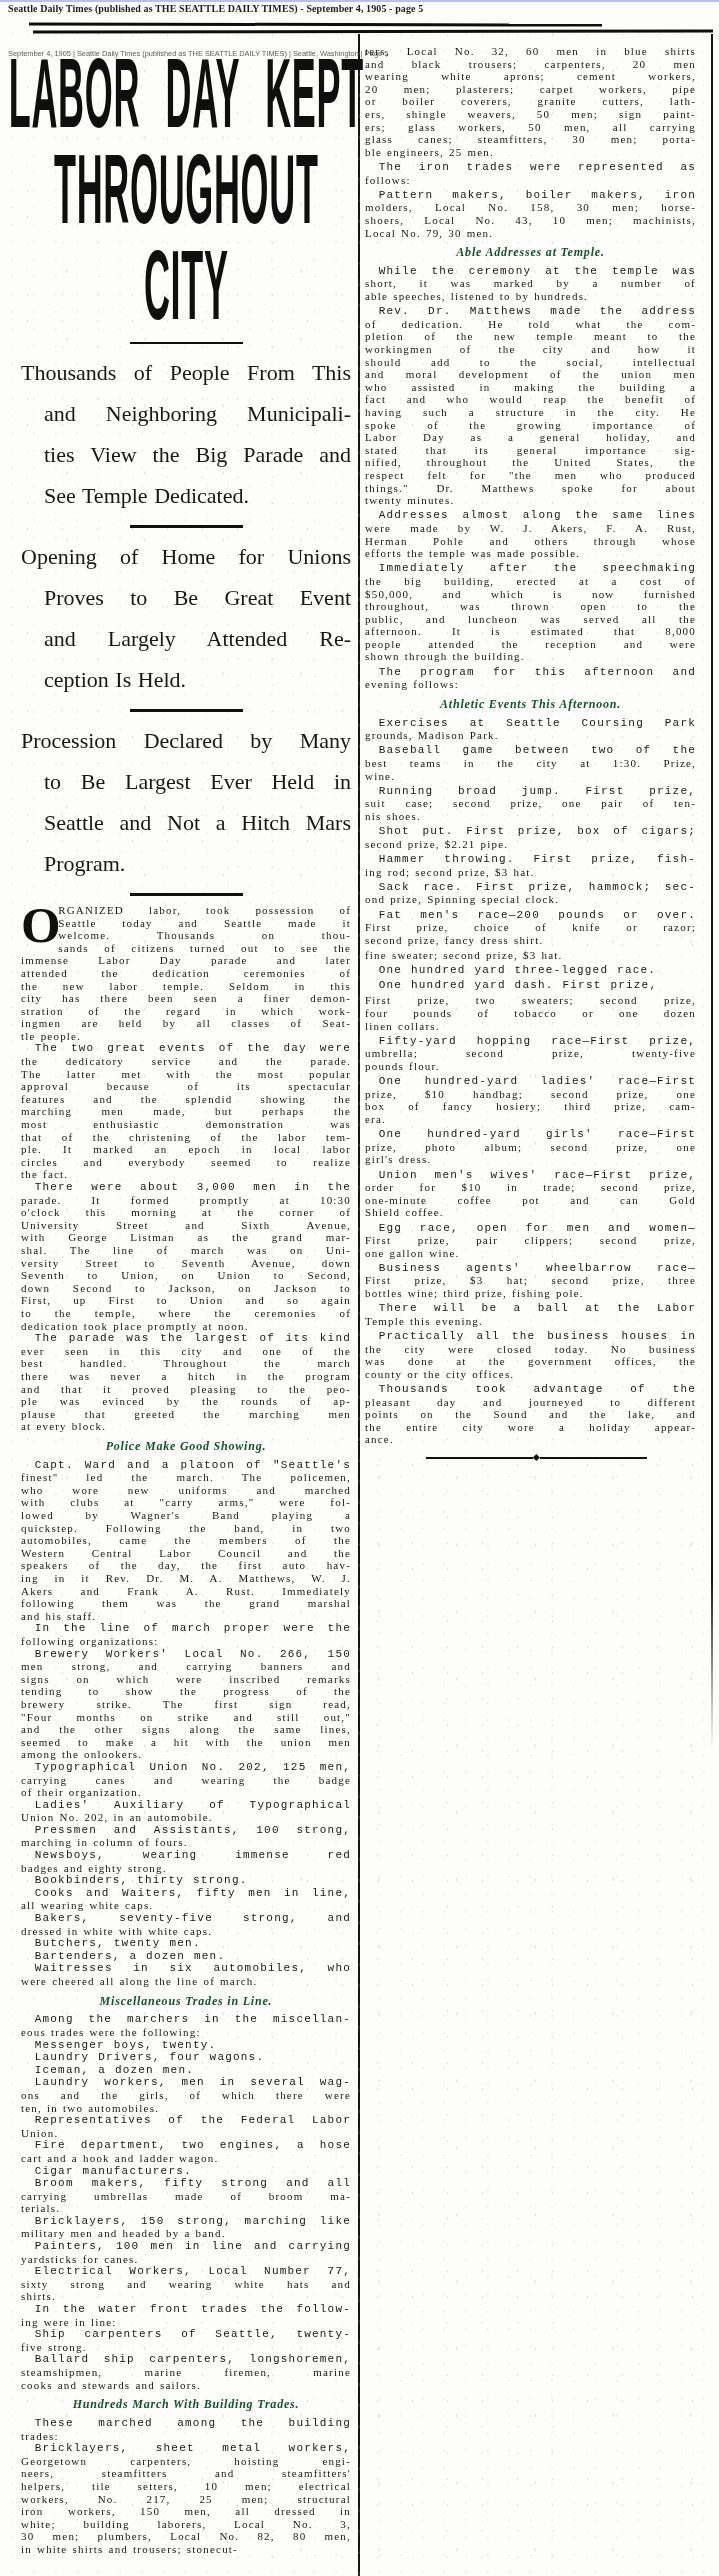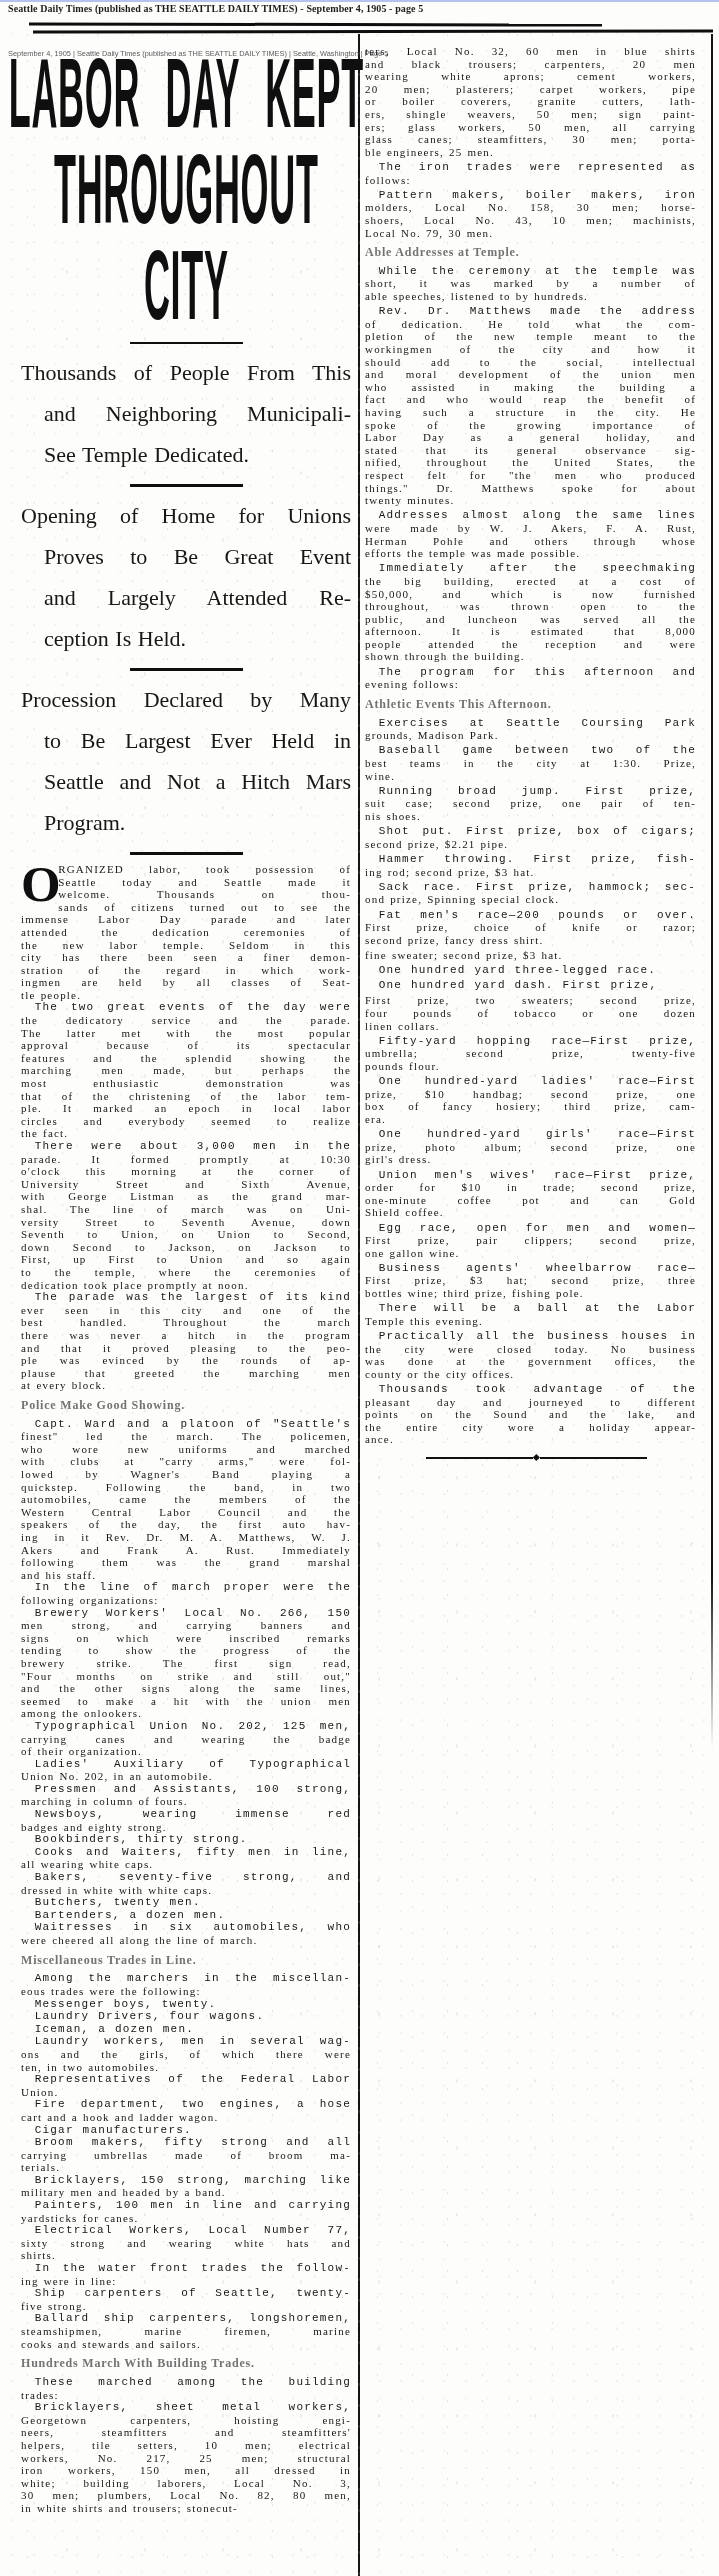--- a/index.html
+++ b/index.html
@@ -51,22 +51,22 @@
   .deck .bline.last{text-align-last:left;}
 
   
   .para{margin:0;}
   .col-right .para{margin-bottom:2.6px;}
   .bline{font-size:11px;line-height:12.6px;letter-spacing:1.2px;word-spacing:1.1px;
          text-align:justify;text-align-last:justify;color:#171717;}
   .bline.first{text-indent:13.7px;font-family:Liberation Mono, monospace;}
   .bline.last{text-align-last:left;}
 
-  .subhead{font-size:12px;line-height:15.3px;font-weight:bold;text-align:left;
-           margin:6.3px 0 4.2px;color:#737373;letter-spacing:0.8px;}
+  .subhead{font-size:12px;line-height:15.3px;font-weight:bold;text-align:center;
+           margin:6.3px 0 4.2px;color:#14532d;letter-spacing:0.8px;font-style:italic;}
 
   .dropcap{float:left;width:33px;height:39px;margin:1.1px 4.2px 0 0;text-align:center;
            font-size:51px;line-height:40px;font-weight:bold;color:#0f0f0f;}
 
   .end-rule{display:flex;align-items:center;width:221px;margin:9.5px 0 0 61px;}
   .end-rule .l{flex:1;height:1.6px;background:#111;}
   .end-rule .d{width:4.7px;height:4.7px;background:#111;transform:rotate(45deg);margin:0 1.1px;flex:0 0 auto;}
 </style>
 </head>
 <body>
@@ -91,20 +91,21 @@
           <span>THROUGHOUT</span>
         </div>
         <div class="headline-line">
           <span>CITY</span>
         </div>
       </div>
       <div class="rule"></div>
       <div class="deck">
         <div class="bline">Thousands of People From This</div>
         <div class="bline cont">and Neighboring Municipali-</div>
+        <div class="bline cont">ties View the Big Parade and</div>
         <div class="bline cont last">See Temple Dedicated.</div>
       </div>
       <div class="rule"></div>
       <div class="deck">
         <div class="bline">Opening of Home for Unions</div>
         <div class="bline cont">Proves to Be Great Event</div>
         <div class="bline cont">and Largely Attended Re-</div>
         <div class="bline cont last">ception Is Held.</div>
       </div>
       <div class="rule"></div>
@@ -346,21 +347,21 @@
         <div class="bline">of dedication.  He told what the com-</div>
         <div class="bline">pletion of the new temple meant to the</div>
         <div class="bline">workingmen of the city and how it</div>
         <div class="bline">should add to the social, intellectual</div>
         <div class="bline">and moral development of the union men</div>
         <div class="bline">who assisted in making the building a</div>
         <div class="bline">fact and who would reap the benefit of</div>
         <div class="bline">having such a structure in the city.  He</div>
         <div class="bline">spoke of the growing importance of</div>
         <div class="bline">Labor Day as a general holiday, and</div>
-        <div class="bline">stated that its general observance sig-</div>
+        <div class="bline">stated that its general importance sig-</div>
         <div class="bline">nified, throughout the United States, the</div>
         <div class="bline">respect felt for "the men who produced</div>
         <div class="bline">things."  Dr. Matthews spoke for about</div>
         <div class="bline last">twenty minutes.</div>
       </div>
       <div class="para">
         <div class="bline first">Addresses almost along the same lines</div>
         <div class="bline">were made by W. J. Akers, F. A. Rust,</div>
         <div class="bline">Herman Pohle and others through whose</div>
         <div class="bline last">efforts the temple was made possible.</div>

